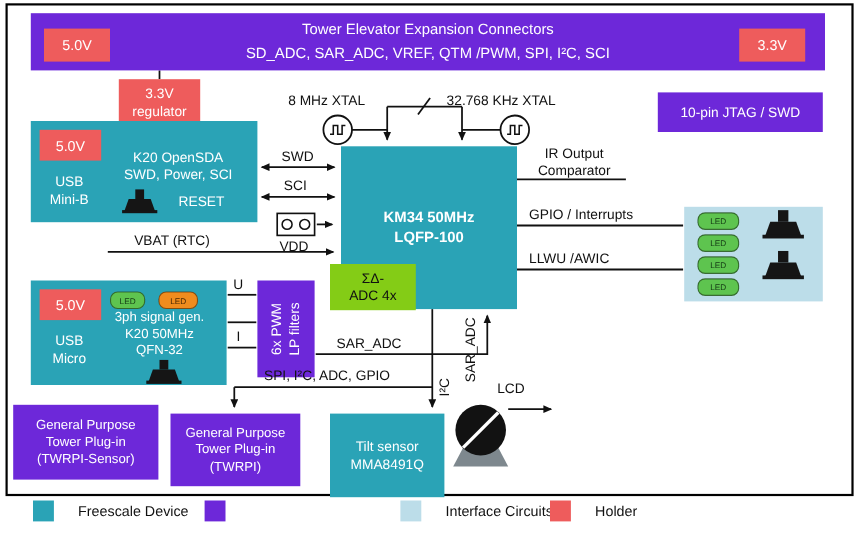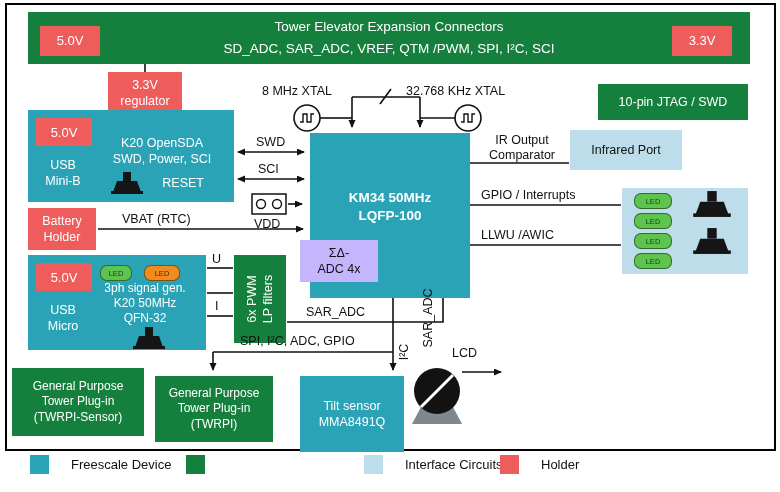--- a/index.html
+++ b/index.html
@@ -4,42 +4,42 @@
 <style>
   html,body{margin:0;padding:0;background:#fff}
   #canvas{position:relative;width:780px;height:492px;background:#fff;
           font-family:"Liberation Sans","DejaVu Sans",sans-serif;color:#111;overflow:hidden}
   .frame{position:absolute;left:5px;top:3px;width:767px;height:444px;border:2px solid #000}
   #wires{position:absolute;left:0;top:0;width:780px;height:492px}
   .blk{position:absolute;display:flex;align-items:center;justify-content:center;
        text-align:center;white-space:pre-line;line-height:1.3;font-size:12.5px}
   .panel{position:absolute}
   .teal{background:#2aa3b6;color:#fff}
-  .gray{background:#15803d;color:#fff}
+  .gray{background:#6d28d9;color:#fff}
   .blue{background:#bcdde9;color:#111}
   .red{background:#ee5c5c;color:#fff}
-  .yellow{background:#c4b5fd;color:#111}
+  .yellow{background:#84cc16;color:#111}
   .chip{position:absolute;display:flex;align-items:center;justify-content:center;
         font-size:13px;background:#ee5c5c;color:#fff}
   .lbl{position:absolute;font-size:12.5px;white-space:pre-line;line-height:1.18;color:#111}
   .ctr{text-align:center}
   .inlbl{position:absolute;font-size:12.5px;white-space:pre-line;line-height:1.25;text-align:center;color:#fff}
   .vlbl{position:absolute;font-size:12.5px;display:flex;align-items:center;justify-content:center;
         transform:rotate(-90deg);white-space:pre;color:#111}
   .rotin{position:absolute;left:50%;top:50%;transform:translate(-50%,-50%) rotate(-90deg);
          width:86px;text-align:center;white-space:pre-line;line-height:1.3;font-size:12.5px;color:#fff}
   .led{position:absolute;border-radius:7px;display:flex;align-items:center;justify-content:center;
        font-size:7.5px;font-weight:normal;border:1px solid rgba(0,0,0,.45)}
   .green{background:#5ec44f;color:#143a14}
   .orange{background:#f08c1e;color:#4a2803}
   .bold{font-weight:bold}
   .t12{font-size:12px}
   .t135{font-size:13.5px}
   .lh16{line-height:1.6}
-  .km34txt{padding-bottom:17px}
+  .km34txt{padding-bottom:0}
   .legend-item{position:absolute;top:455px;display:flex;align-items:center;gap:22px;font-size:13px;color:#111}
   .swatch{width:19px;height:19px;display:inline-block}
 </style>
 </head>
 <body>
 
 <div id="canvas">
 
   <div class="frame"></div>
 
@@ -112,22 +112,20 @@
     <div class="inlbl" style="left:4px;top:48px;width:62px">USB
 Mini-B</div>
     <svg style="position:absolute;left:82px;top:62px" width="34" height="22" viewBox="0 0 34 22">
       <rect x="13" y="0" width="8" height="9" fill="#151515"></rect>
       <path d="M3 20 L7 9 L27 9 L31 20 Z" fill="#151515"></path>
       <rect x="1" y="19" width="32" height="3" fill="#151515"></rect>
     </svg>
     <div class="inlbl" style="left:120px;top:66px;width:56px;text-align:right">RESET</div>
   </div>
 
-  <div class="blk red" style="left:28px;top:208px;width:68px;height:42px">Battery
-Holder</div>
 
   <div class="panel teal" style="left:28px;top:255px;width:178px;height:95px">
     <div class="chip" style="left:8px;top:8px;width:56px;height:28px">5.0V</div>
     <div class="led green" style="left:72px;top:10px;width:30px;height:14px">LED</div>
     <div class="led orange" style="left:116px;top:10px;width:34px;height:14px">LED</div>
     <div class="inlbl t12" style="left:60px;top:26px;width:114px">3ph signal gen.
 K20 50MHz
 QFN-32</div>
     <div class="inlbl" style="left:4px;top:48px;width:62px">USB
 Micro</div>
@@ -142,21 +140,20 @@
     <div class="rotin">6x PWM
 LP filters</div>
   </div>
 
   <div class="blk teal bold t135 km34txt" style="left:310px;top:133px;width:160px;height:148px">KM34 50MHz
 LQFP-100</div>
 
   <div class="blk yellow" style="left:300px;top:240px;width:78px;height:42px">ΣΔ-
 ADC 4x</div>
 
-  <div class="blk blue" style="left:570px;top:130px;width:112px;height:40px">Infrared Port</div>
 
   <div class="panel blue" style="left:622px;top:188px;width:126px;height:86px">
     <div class="led green" style="left:12px;top:5px;width:36px;height:14px">LED</div>
     <div class="led green" style="left:12px;top:25px;width:36px;height:14px">LED</div>
     <div class="led green" style="left:12px;top:45px;width:36px;height:14px">LED</div>
     <div class="led green" style="left:12px;top:65px;width:36px;height:14px">LED</div>
     <svg style="position:absolute;left:70px;top:3px" width="40" height="26" viewBox="0 0 34 22">
       <rect x="13" y="0" width="8" height="9" fill="#151515"></rect>
       <path d="M3 20 L7 9 L27 9 L31 20 Z" fill="#151515"></path>
       <rect x="1" y="19" width="32" height="3" fill="#151515"></rect>

